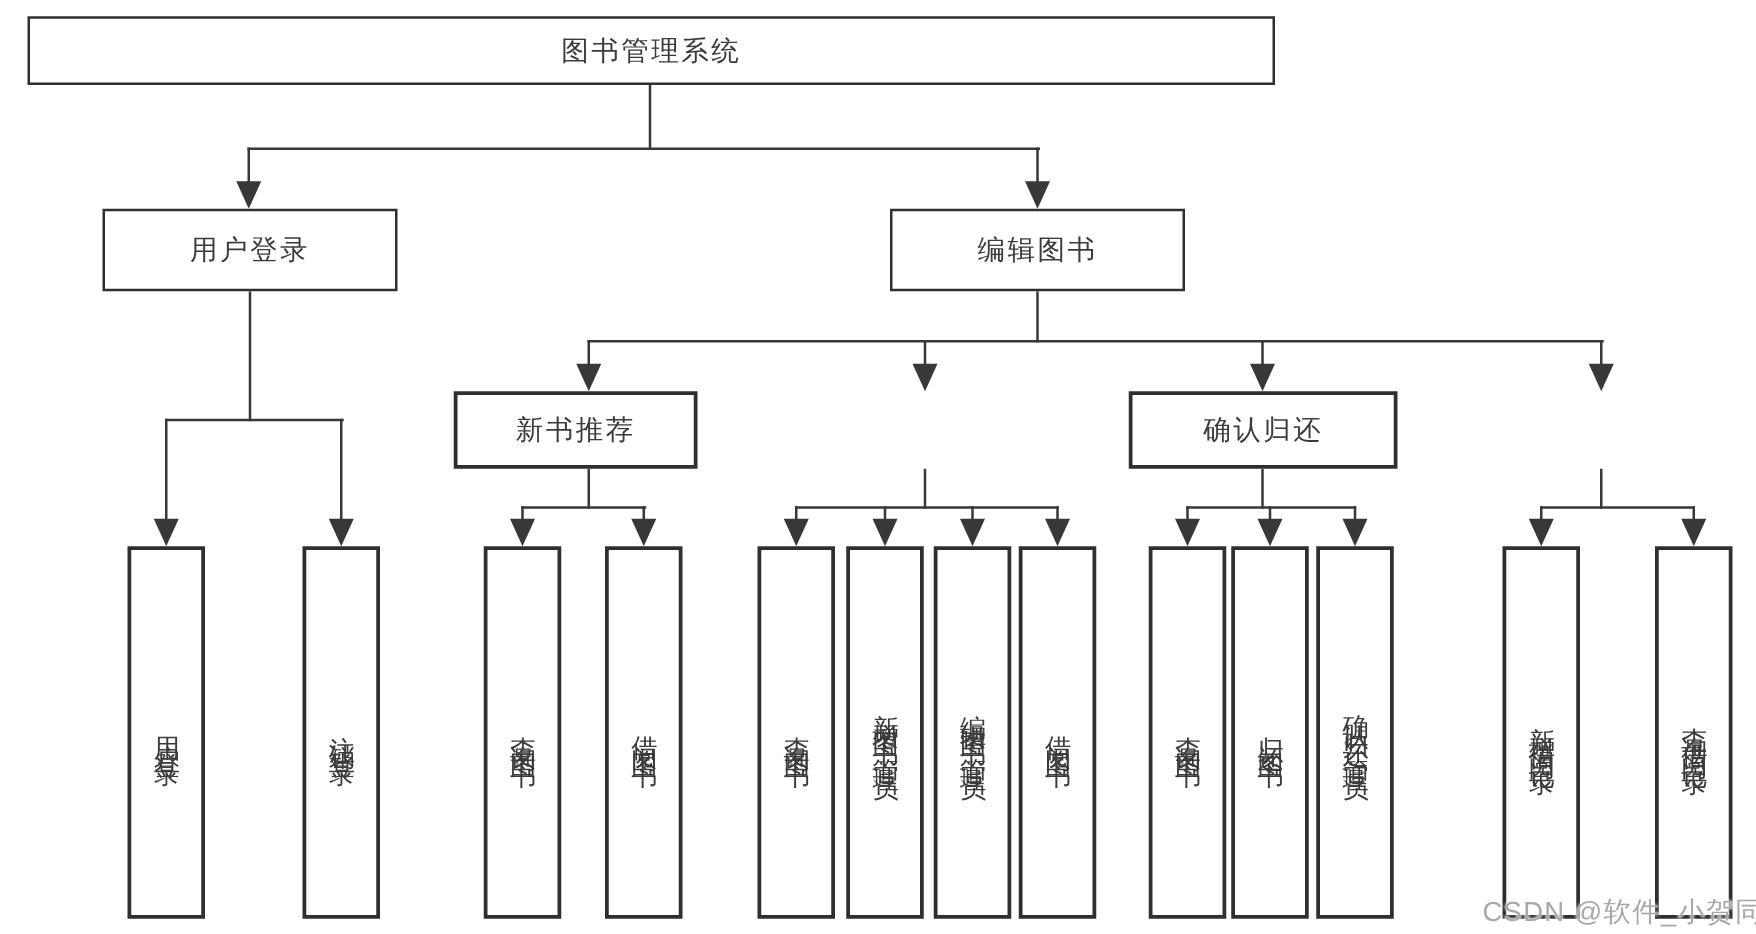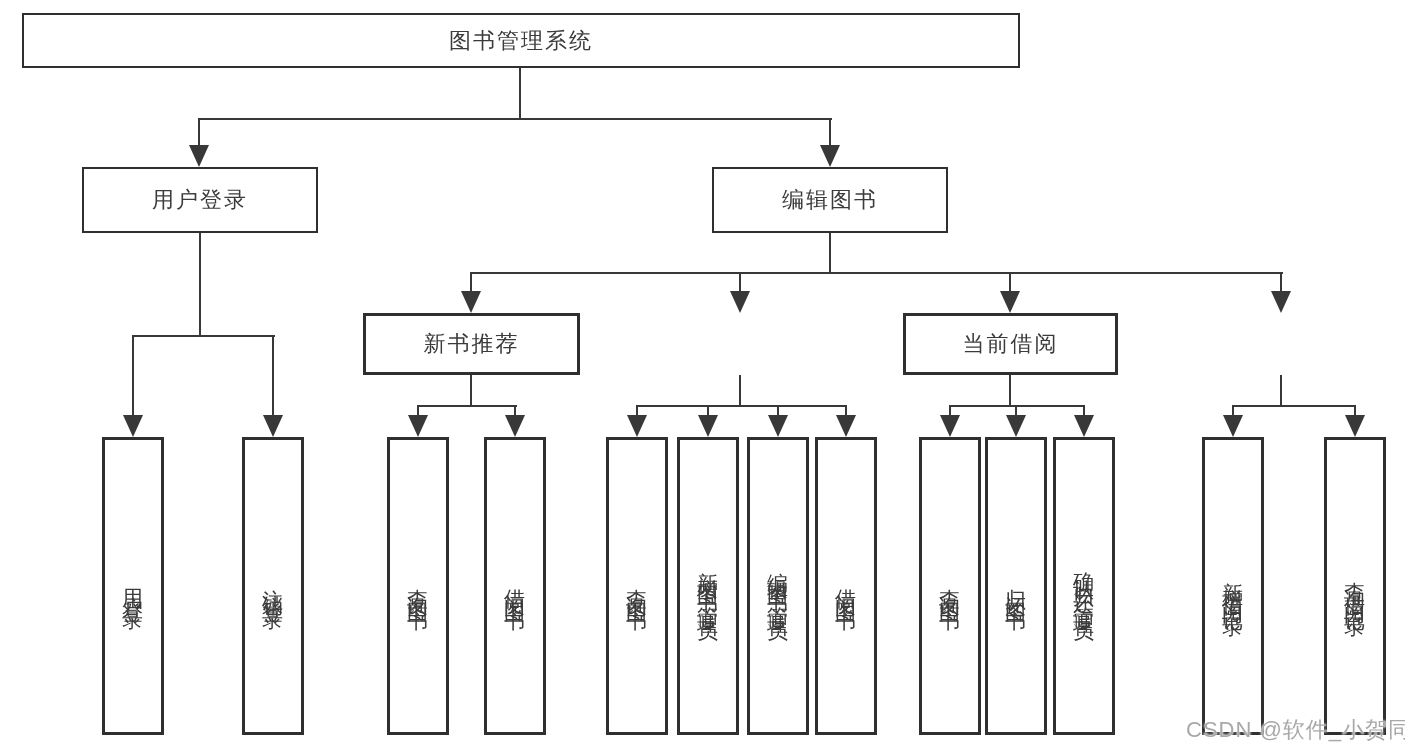--- a/index.html
+++ b/index.html
@@ -67,25 +67,25 @@
   <div class="hline" style="left:470px;top:272px;width:813px;"></div>
   <div class="vline" style="left:470px;top:272px;height:21px;"></div>
   <div class="arrow" style="left:461px;top:291px;"></div>
   <div class="vline" style="left:739px;top:272px;height:21px;"></div>
   <div class="arrow" style="left:730px;top:291px;"></div>
   <div class="vline" style="left:1009px;top:272px;height:21px;"></div>
   <div class="arrow" style="left:1000px;top:291px;"></div>
   <div class="vline" style="left:1280px;top:272px;height:21px;"></div>
   <div class="arrow" style="left:1271px;top:291px;"></div>
 
-  <div class="node lvl3" style="left:363px;top:313px;width:217px;height:62px;">
+  <div class="node lvl3" style="left:363px;top:313px;width:195px;height:62px;">
     <span>新书推荐</span>
   </div>
   <div class="node lvl3" style="left:903px;top:313px;width:215px;height:62px;">
-    <span>当前借阅</span>
+    <span>确认归还</span>
   </div>
 
   <div class="vline" style="left:470px;top:375px;height:32px;"></div>
   <div class="hline" style="left:417px;top:405px;width:100px;"></div>
   <div class="vline" style="left:417px;top:405px;height:12px;"></div>
   <div class="arrow" style="left:408px;top:415px;"></div>
   <div class="vline" style="left:514px;top:405px;height:12px;"></div>
   <div class="arrow" style="left:505px;top:415px;"></div>
 
   <div class="vline" style="left:739px;top:375px;height:32px;"></div>

